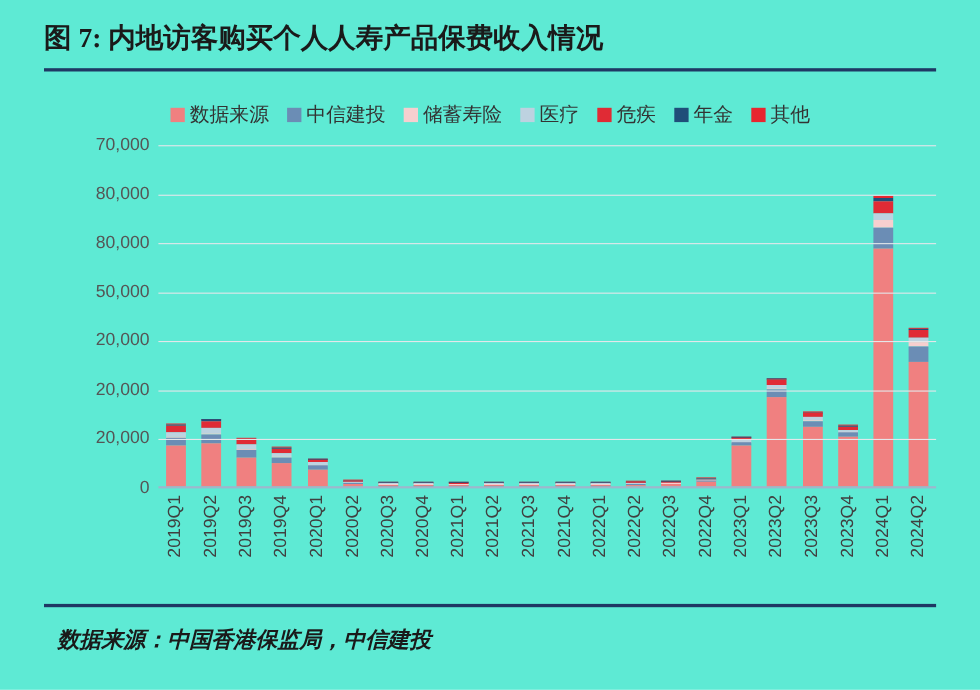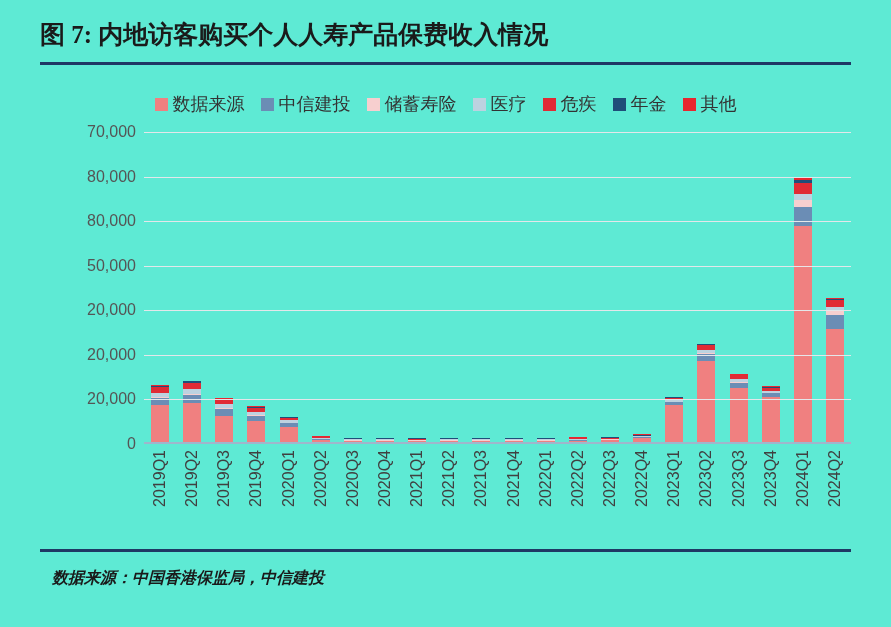--- a/index.html
+++ b/index.html
@@ -165,21 +165,21 @@
     white-space: nowrap;
   }
   
   .source {
     position: absolute;
     left: 52px;
     top: 568px;
     font-family: "Liberation Serif", serif;
     font-style: italic;
     font-weight: bold;
-    font-size: 16px;
+    font-size: 20px;
     color: #1a1a1a;
     white-space: nowrap;
   }
 </style>
 </head>
 <body>
 
 <div class="page">
 
   <div class="title-row">

